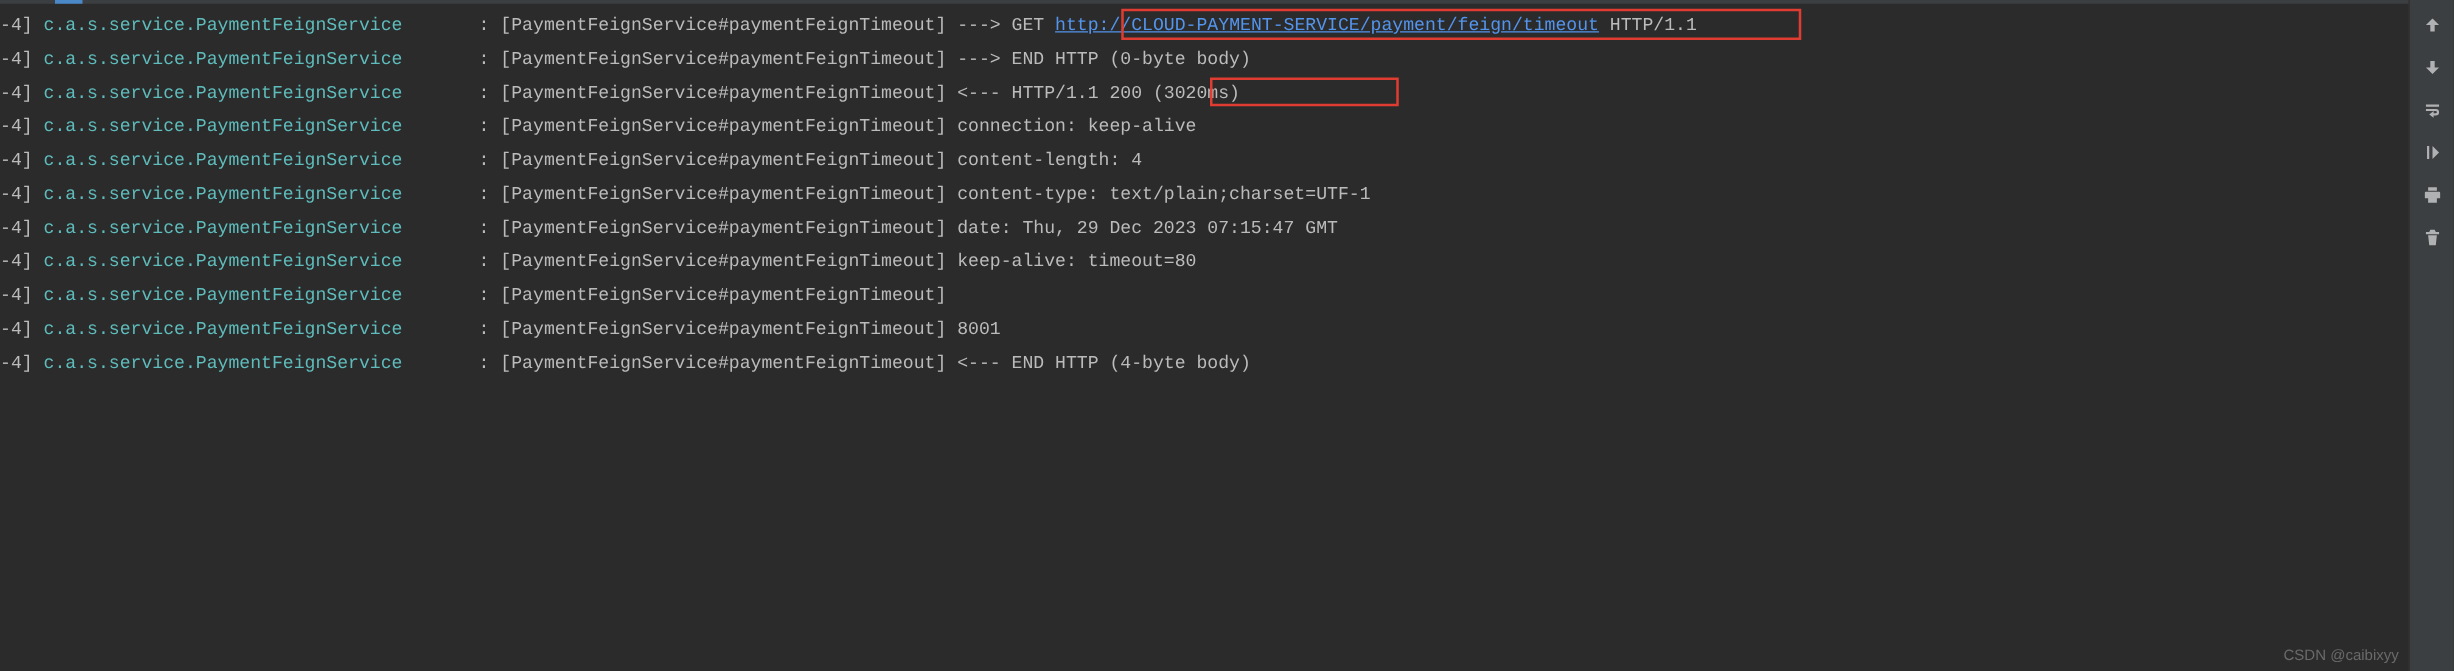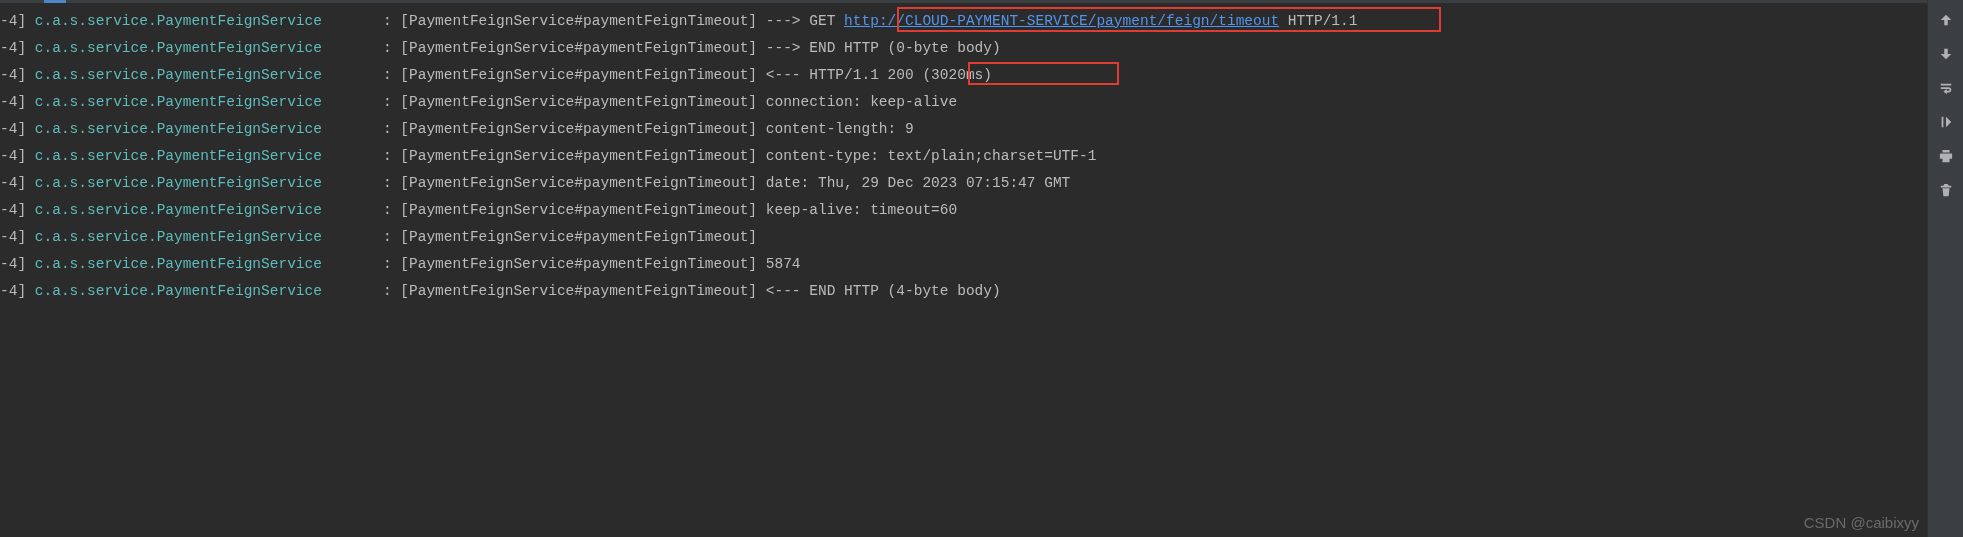--- a/index.html
+++ b/index.html
@@ -86,21 +86,21 @@
     border-radius: 3px;
   }
   .side-toolbar svg {
     fill: #afb1b3;
   }
   .watermark {
     position: absolute;
     bottom: 6px;
     right: 44px;
     color: #6a6a6a;
-    font-size: 15px;
+    font-size: 12px;
     font-family: Arial, sans-serif;
   }
   .topbar {
     position: absolute;
     top: 0;
     left: 0;
     right: 36px;
     height: 3px;
     background: #3c3f41;
   }
@@ -117,26 +117,26 @@
 <body>
 
 <div class="topbar"></div>
 <div class="topbar-accent"></div>
 
 <div class="log-container" id="log-container">
     <div class="log-line"><span class="thread">-4]</span> <span class="logger">c.a.s.service.PaymentFeignService</span><span class="colon-sep">       :</span><span class="msg"> [PaymentFeignService#paymentFeignTimeout] ---&gt; GET </span><span class="link">http://CLOUD-PAYMENT-SERVICE/payment/feign/timeout</span><span class="msg"> HTTP/1.1</span></div>
     <div class="log-line"><span class="thread">-4]</span> <span class="logger">c.a.s.service.PaymentFeignService</span><span class="colon-sep">       :</span><span class="msg"> [PaymentFeignService#paymentFeignTimeout] ---&gt; END HTTP (0-byte body)</span></div>
     <div class="log-line"><span class="thread">-4]</span> <span class="logger">c.a.s.service.PaymentFeignService</span><span class="colon-sep">       :</span><span class="msg"> [PaymentFeignService#paymentFeignTimeout] &lt;--- HTTP/1.1 200 (3020ms)</span></div>
     <div class="log-line"><span class="thread">-4]</span> <span class="logger">c.a.s.service.PaymentFeignService</span><span class="colon-sep">       :</span><span class="msg"> [PaymentFeignService#paymentFeignTimeout] connection: keep-alive</span></div>
-    <div class="log-line"><span class="thread">-4]</span> <span class="logger">c.a.s.service.PaymentFeignService</span><span class="colon-sep">       :</span><span class="msg"> [PaymentFeignService#paymentFeignTimeout] content-length: 9</span></div>
+    <div class="log-line"><span class="thread">-4]</span> <span class="logger">c.a.s.service.PaymentFeignService</span><span class="colon-sep">       :</span><span class="msg"> [PaymentFeignService#paymentFeignTimeout] content-length: 4</span></div>
     <div class="log-line"><span class="thread">-4]</span> <span class="logger">c.a.s.service.PaymentFeignService</span><span class="colon-sep">       :</span><span class="msg"> [PaymentFeignService#paymentFeignTimeout] content-type: text/plain;charset=UTF-1</span></div>
     <div class="log-line"><span class="thread">-4]</span> <span class="logger">c.a.s.service.PaymentFeignService</span><span class="colon-sep">       :</span><span class="msg"> [PaymentFeignService#paymentFeignTimeout] date: Thu, 29 Dec 2023 07:15:47 GMT</span></div>
-    <div class="log-line"><span class="thread">-4]</span> <span class="logger">c.a.s.service.PaymentFeignService</span><span class="colon-sep">       :</span><span class="msg"> [PaymentFeignService#paymentFeignTimeout] keep-alive: timeout=60</span></div>
+    <div class="log-line"><span class="thread">-4]</span> <span class="logger">c.a.s.service.PaymentFeignService</span><span class="colon-sep">       :</span><span class="msg"> [PaymentFeignService#paymentFeignTimeout] keep-alive: timeout=80</span></div>
     <div class="log-line"><span class="thread">-4]</span> <span class="logger">c.a.s.service.PaymentFeignService</span><span class="colon-sep">       :</span><span class="msg"> [PaymentFeignService#paymentFeignTimeout] </span></div>
-    <div class="log-line"><span class="thread">-4]</span> <span class="logger">c.a.s.service.PaymentFeignService</span><span class="colon-sep">       :</span><span class="msg"> [PaymentFeignService#paymentFeignTimeout] 5874</span></div>
+    <div class="log-line"><span class="thread">-4]</span> <span class="logger">c.a.s.service.PaymentFeignService</span><span class="colon-sep">       :</span><span class="msg"> [PaymentFeignService#paymentFeignTimeout] 8001</span></div>
     <div class="log-line"><span class="thread">-4]</span> <span class="logger">c.a.s.service.PaymentFeignService</span><span class="colon-sep">       :</span><span class="msg"> [PaymentFeignService#paymentFeignTimeout] &lt;--- END HTTP (4-byte body)</span></div>
   </div>
 
 <div class="highlight-box-red hb1"></div>
 <div class="highlight-box-red hb2"></div>
 
 <div class="side-toolbar">
   <div class="tool-icon">
     <svg width="14" height="14" viewBox="0 0 16 16">
         <path d="M8 2l6 6H10v6H6V8H2z"></path>

